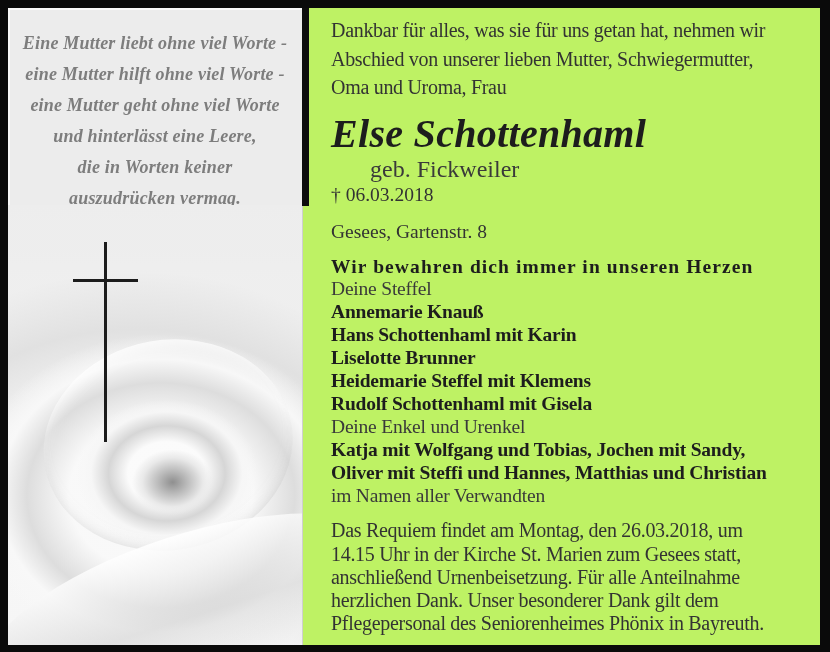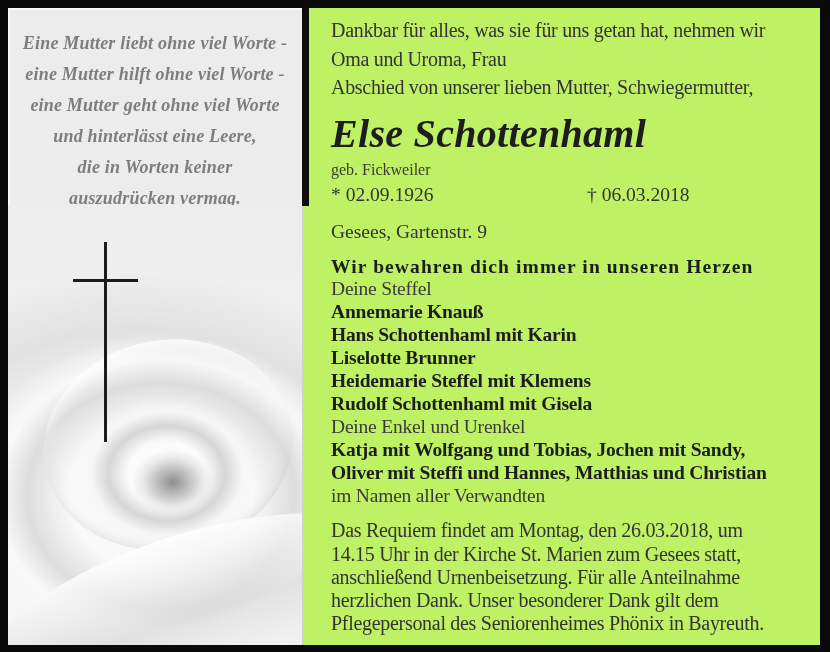--- a/index.html
+++ b/index.html
@@ -52,21 +52,21 @@
     position:absolute;left:302px;top:8px;width:518px;height:637px;
     background:#bef264;border-left:1px solid #cfcfcf;
     box-sizing:border-box;padding:8px 6px 0 28px;overflow:hidden;
   }
   .right-panel div{white-space:nowrap;}
   .intro{font-size:20px;line-height:28.5px;color:#333;letter-spacing:-.3px;}
   .deceased-name{
     font-size:40px;font-weight:bold;font-style:italic;color:#1d1d1d;
     line-height:44px;margin-top:10px;letter-spacing:.3px;
   }
-  .maiden{font-size:16px;color:#3a3a3a;margin-top:3px;line-height:21px;}
+  .maiden{font-size:24px;color:#3a3a3a;margin-top:3px;line-height:21px;margin-left:39px;}
   .dates{display:flex;font-size:19.5px;color:#333;margin-top:3px;line-height:24px;}
   .dates .birth{width:256px;}
   .address{font-size:19.5px;color:#333;margin-top:13px;line-height:23px;}
   .family{margin-top:13px;font-size:19.5px;line-height:22.9px;color:#3a3a3a;letter-spacing:-.2px;}
   .family .heading{font-weight:bold;color:#1d1d1d;letter-spacing:1.1px;font-size:19.5px;}
   .family .bold{font-weight:bold;color:#1d1d1d;}
   .closing{margin-top:12px;font-size:20px;line-height:23.2px;color:#333;letter-spacing:-.3px;}
 </style>
 </head>
 <body>
@@ -90,30 +90,29 @@
     <div class="cross">
       <div class="v"></div>
       <div class="h"></div>
     </div>
   </div>
 
   <div class="right-panel">
     <div class="intro">
 
     <div class="bold">Dankbar für alles, was sie für uns getan hat, nehmen wir</div>
+        <div class="bold">Abschied von unserer lieben Mutter, Schwiegermutter,</div>
         <div class="bold">Oma und Uroma, Frau</div>
-        <div class="bold">Abschied von unserer lieben Mutter, Schwiegermutter,</div>
       </div>
     <div class="deceased-name">Else Schottenhaml</div>
     <div class="maiden">geb. Fickweiler</div>
     <div class="dates">
-      <div class="birth">* 02.09.1926</div>
       <div class="death">† 06.03.2018</div>
     </div>
-    <div class="address">Gesees, Gartenstr. 9</div>
+    <div class="address">Gesees, Gartenstr. 8</div>
     <div class="family">
       <div class="heading">Wir bewahren dich immer in unseren Herzen</div>
       <div>
 
       <div>Deine Steffel</div>
           <div class="bold">Annemarie Knauß</div>
           <div class="bold">Hans Schottenhaml mit Karin</div>
           <div class="bold">Liselotte Brunner</div>
           <div class="bold">Heidemarie Steffel mit Klemens</div>
           <div class="bold">Rudolf Schottenhaml mit Gisela</div>

